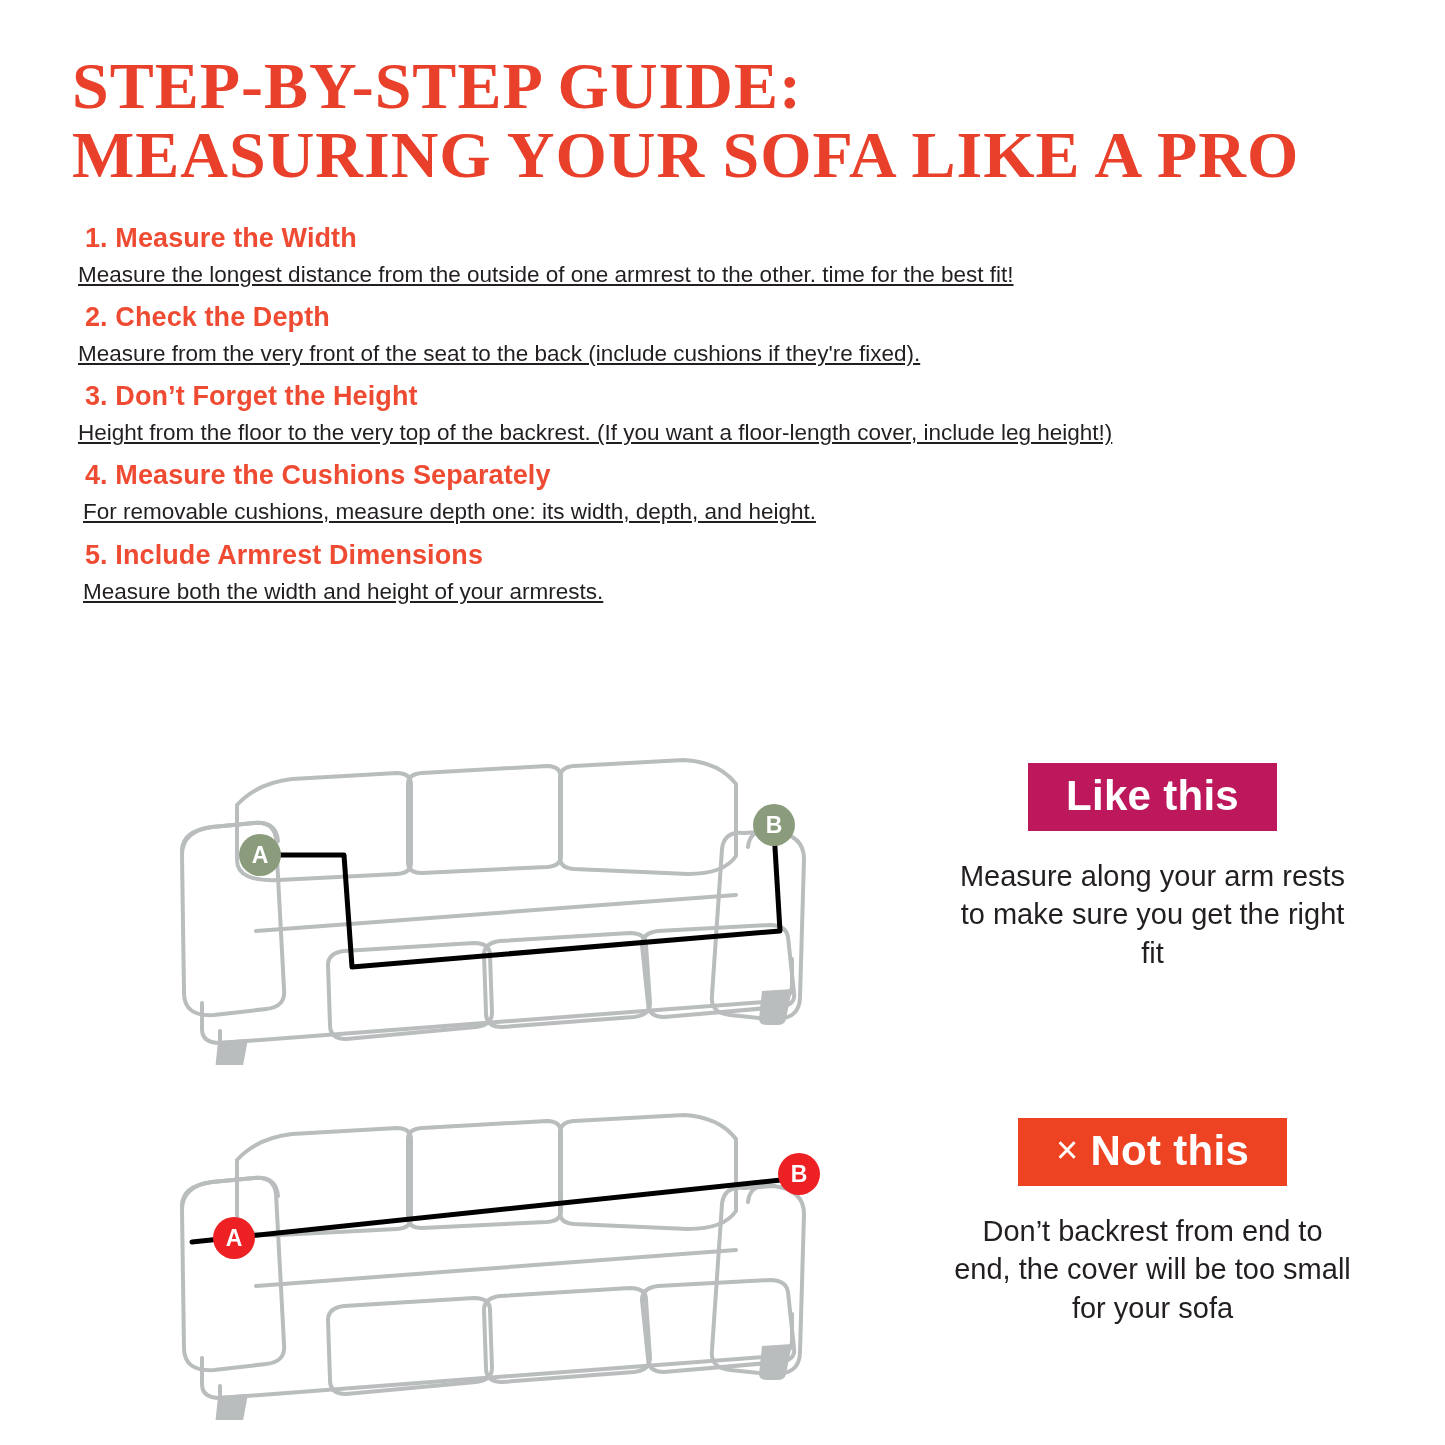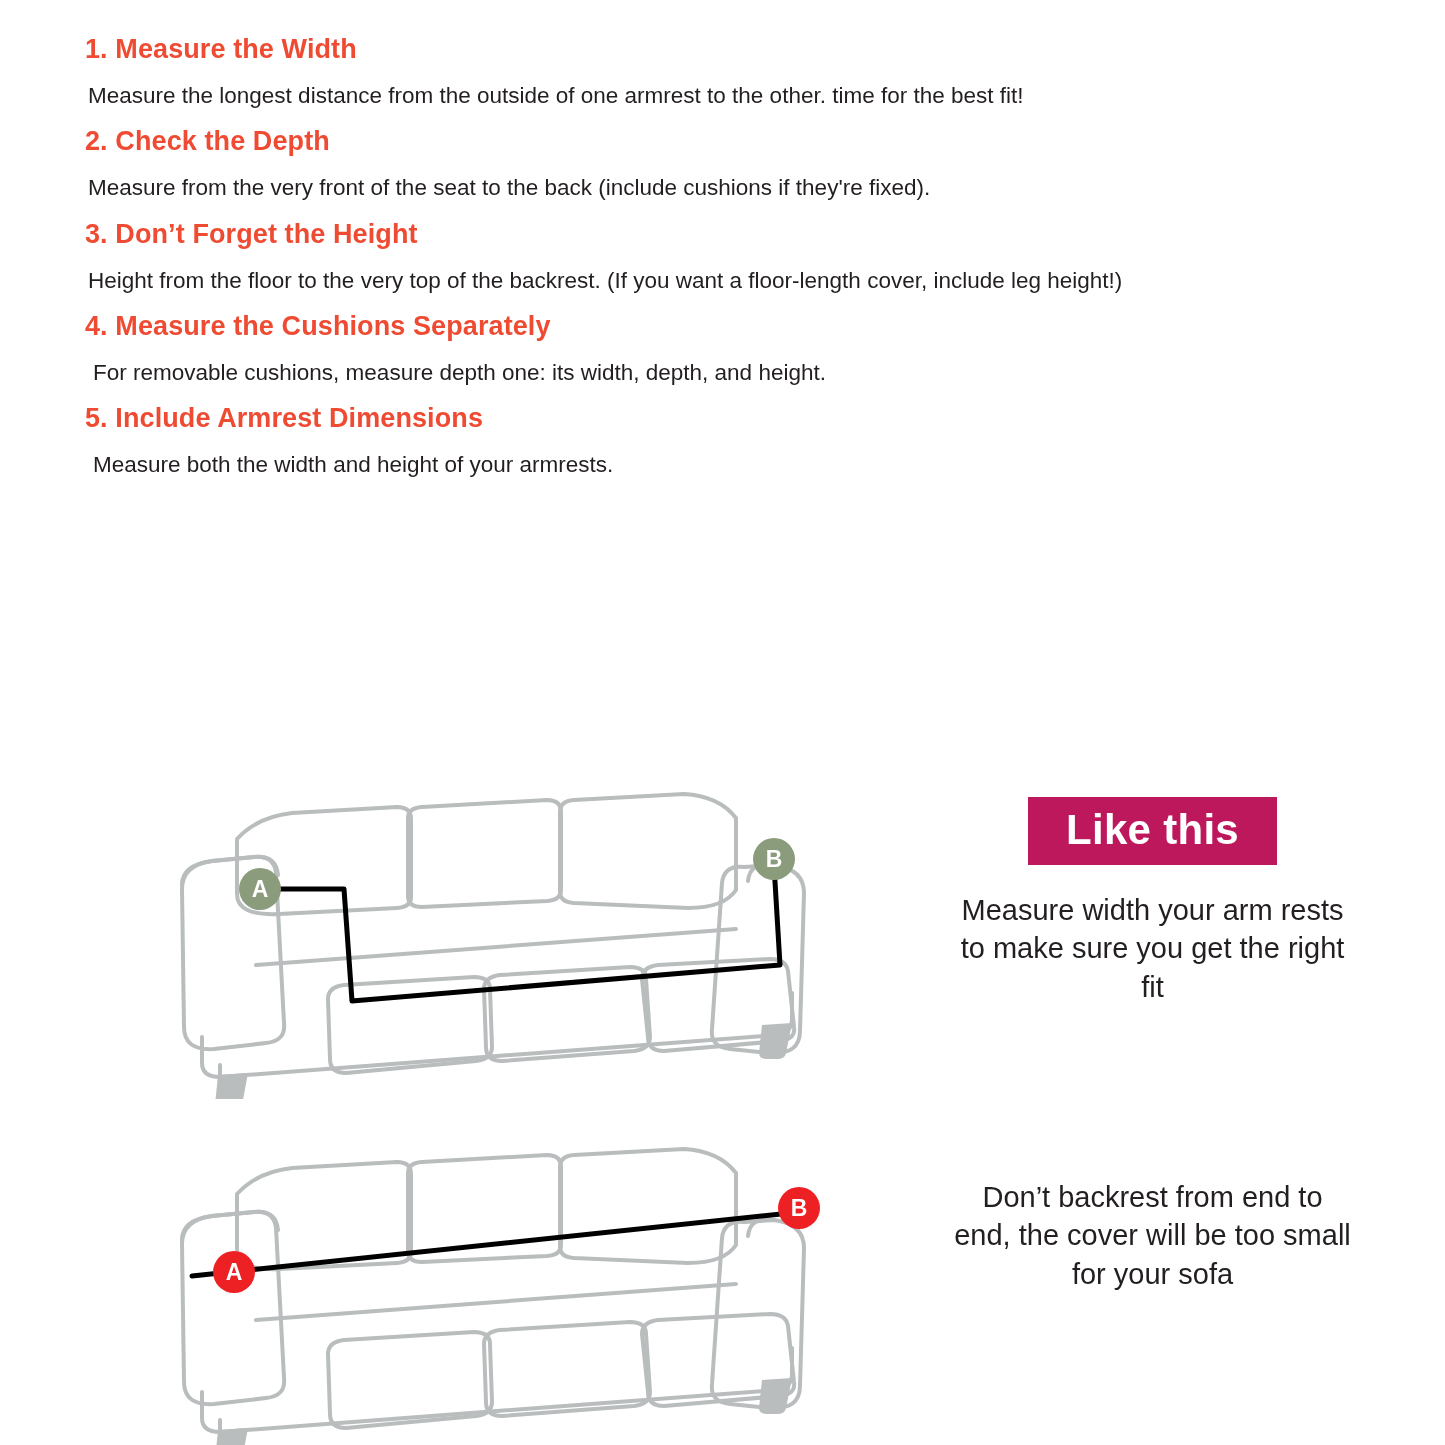--- a/index.html
+++ b/index.html
@@ -60,22 +60,23 @@
   .step-head {
     color: #ef4b33;
     font-size: 27px;
     font-weight: bold;
     margin: 0 0 4px 13px;
     letter-spacing: 0.1px;
   }
   .step-body {
     color: #231f20;
     font-size: 22.5px;
-    margin: 16px;
+    margin: 6px;
     line-height: 1.3;
+    text-decoration: underline;
   }
   .step-body.indent {
     padding-left: 5px;
   }
 
   
   .panels {
     position: absolute;
     left: 62px;
     right: 62px;
@@ -140,20 +141,24 @@
     font-size: 23px;
     font-weight: bold;
     fill: #ffffff;
   }
 </style>
 </head>
 <body>
 
 <div class="page">
 
+  <div class="title">
+    <span class="line1">STEP-BY-STEP GUIDE:</span>
+    <span class="line2">MEASURING YOUR SOFA LIKE A PRO</span>
+  </div>
 
   <div class="steps">
 
     <div class="step">
       <p class="step-head">1. Measure the Width</p>
       <p class="step-body">Measure the longest distance from the outside of one armrest to the other. time for the best fit!</p>
     </div>
 
     <div class="step">
       <p class="step-head">2. Check the Depth</p>
@@ -222,21 +227,21 @@
             <circle cx="712" cy="90" r="21" fill="#8b9c7d"></circle>
             <text class="marker-text" x="712" y="98" text-anchor="middle">B</text>
           </g>
         </svg>
       </div>
 
       <div class="callout">
         <div class="badge badge-good">
           <span>Like this</span>
         </div>
-        <p class="callout-text">Measure width your arm rests to make sure you get the right fit</p>
+        <p class="callout-text">Measure along your arm rests to make sure you get the right fit</p>
       </div>
 
     </div>
 
     <div class="panel panel-bottom">
 
       <div class="sofa-wrap">
         <svg width="830" height="330" viewBox="0 0 830 330">
           <g fill="none" stroke="#b9bdbd" stroke-width="4" stroke-linecap="round" stroke-linejoin="round">
             <path d="M175 70 q20 -22 55 -26 l105 -6 q14 0 14 12 l0 78 q0 10 -14 11 l-118 6 q-42 2 -42 -20 z"></path>
@@ -266,20 +271,23 @@
             <text class="marker-text" x="172" y="156" text-anchor="middle">A</text>
           </g>
           <g>
             <circle cx="737" cy="84" r="21" fill="#ed2024"></circle>
             <text class="marker-text" x="737" y="92" text-anchor="middle">B</text>
           </g>
         </svg>
       </div>
 
       <div class="callout">
+        <div class="badge badge-bad">
+          <span class="x-mark">×</span><span>Not this</span>
+        </div>
         <p class="callout-text">Don’t backrest from end to end, the cover will be too small for your sofa</p>
       </div>
 
     </div>
 
   </div>
 
 </div>
 
 </body></html>

